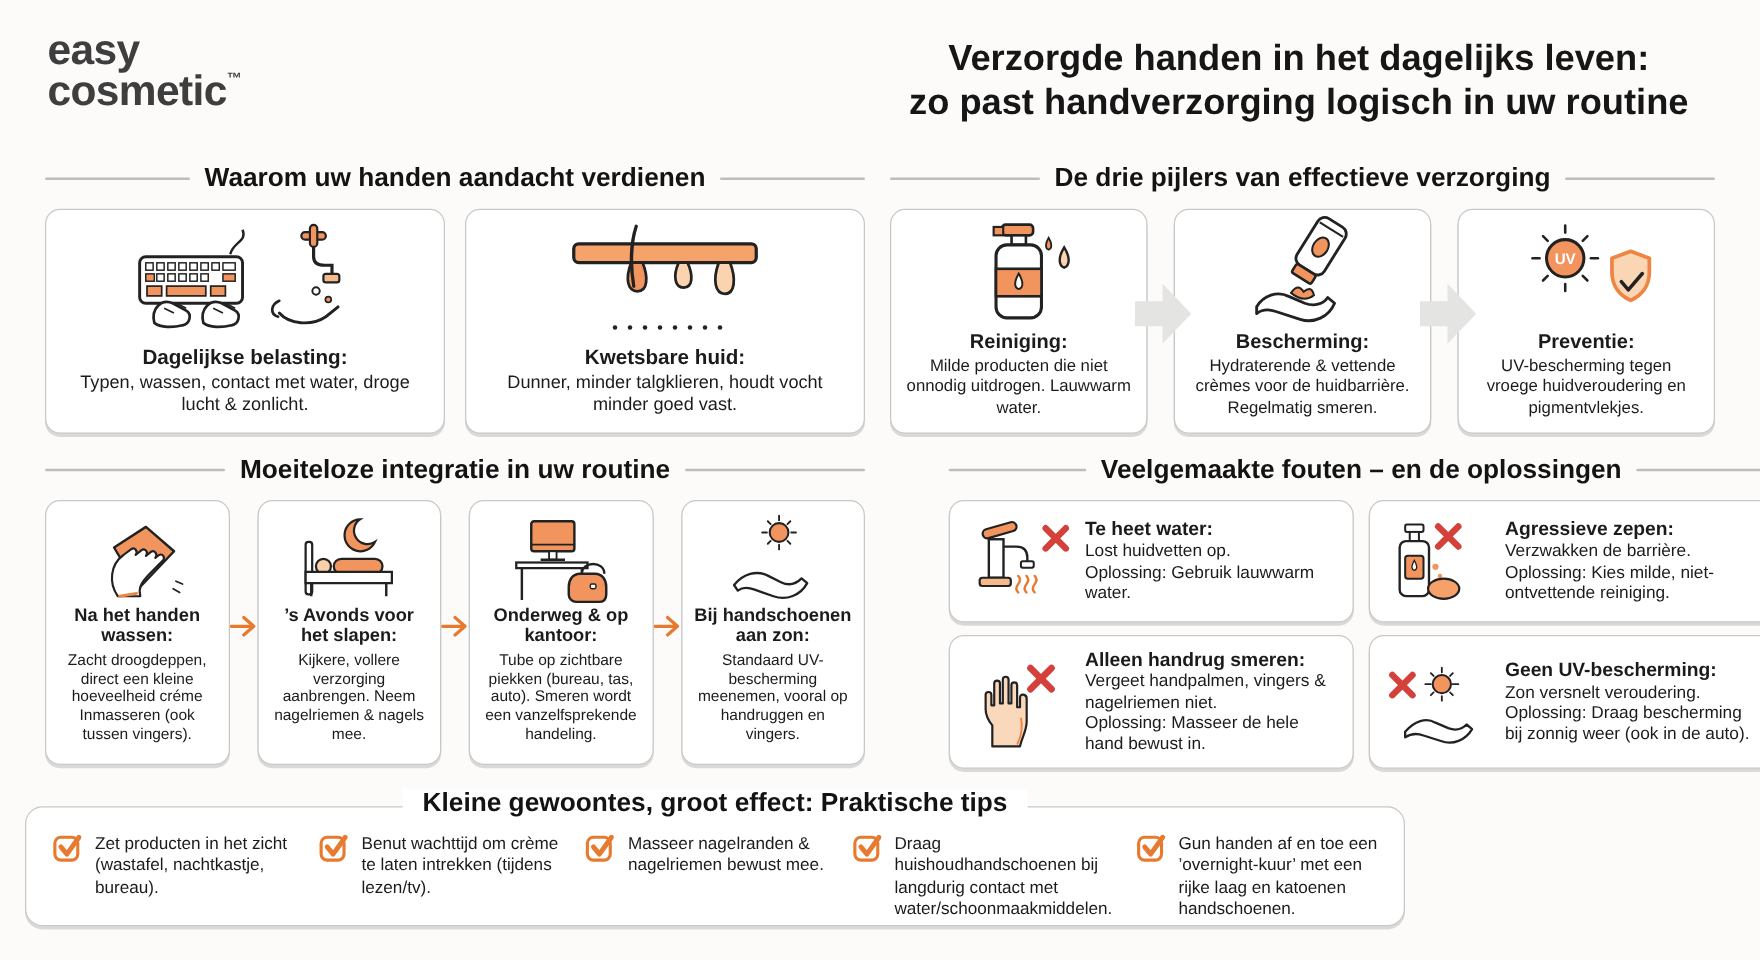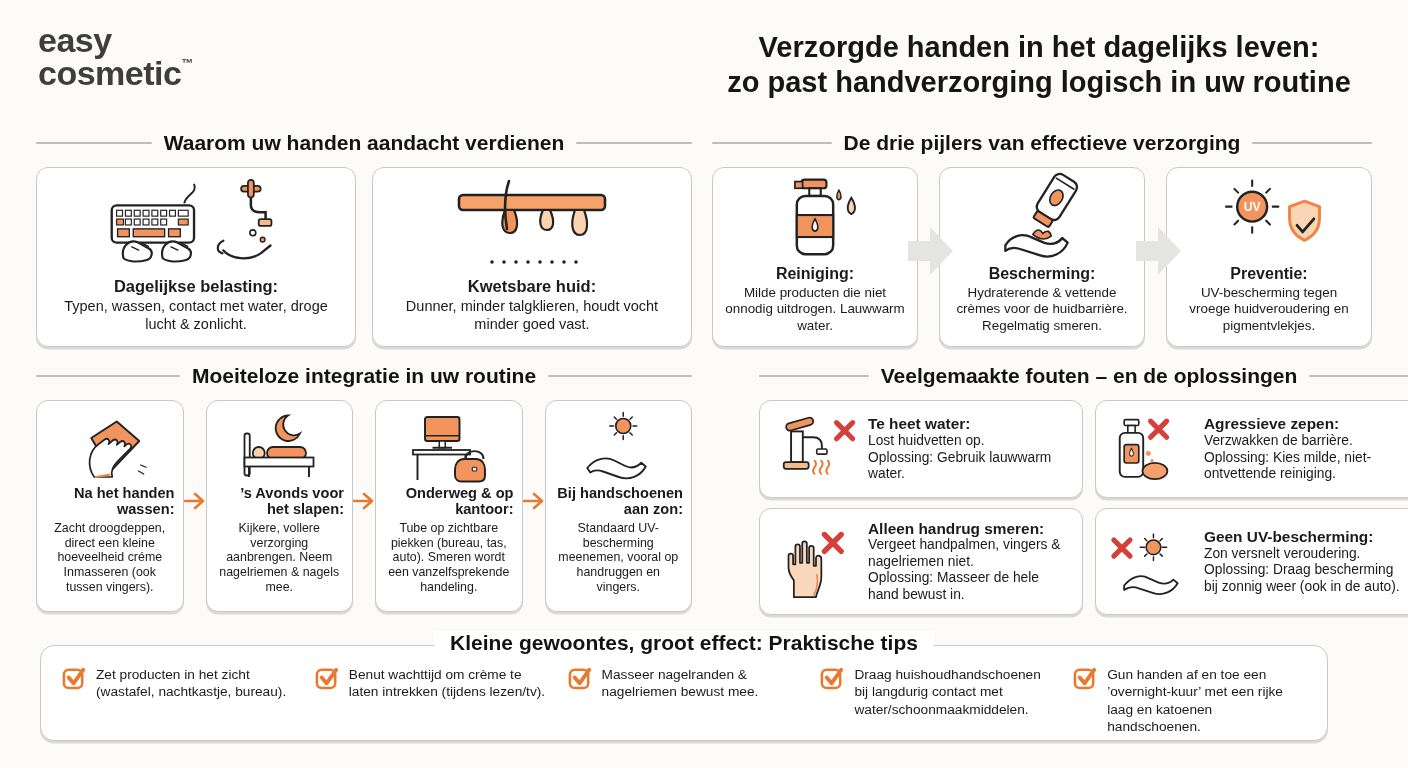--- a/index.html
+++ b/index.html
@@ -31,21 +31,21 @@
   .pillar-wrap{position:relative;display:flex;justify-content:space-between;height:180px;}
   .pillar-wrap .card{width:206px;}
   .pcard h3{font-size:16px;}
   .pcard p{font-size:13.4px;line-height:1.22;}
   .chev{position:absolute;top:58px;z-index:3;}
   
   .routine-wrap{display:flex;justify-content:space-between;height:212px;}
   .routine-wrap .card{width:149px;}
   .rcard{padding:8px 8px 10px;}
   .rcard .iconbox{flex:none;height:76px;}
-  .rcard h3{font-size:14.6px;line-height:1.12;text-align:right;}
+  .rcard h3{font-size:14.6px;line-height:1.12;}
   .rcard p{font-size:12.4px;line-height:1.2;margin-top:3px;}
   .r-arrow{align-self:center;margin-top:-6px;flex-shrink:0;}
   
   .mist-grid{display:grid;grid-template-columns:1fr 1fr;grid-template-rows:98px 107px;gap:10px 12px;}
   .mcard{display:flex;align-items:center;gap:8px;padding:6px 12px;}
   .mcard .iconbox{width:88px;flex-shrink:0;display:flex;justify-content:center;align-items:center;}
   .mcard .txt h3{font-size:15.4px;font-weight:700;margin:0;line-height:1.15;}
   .mcard .txt p{font-size:13.8px;margin:0;line-height:1.2;}
   .sol{}
   
@@ -389,21 +389,21 @@
       </span>
       <div class="txt">
         <h3>Geen UV-bescherming:</h3>
         <p>Zon versnelt veroudering.</p>
         <p><span class="sol">Oplossing:</span> <span>Draag bescherming bij zonnig weer (ook in de auto).</span></p>
       </div>
     </div>
   </div>
 </div>
 
-<div class="tips" style="left:40px;top:645px;width:1288px;height:96px;">
+<div class="tips" style="left:20px;top:645px;width:1104px;height:96px;">
   <div class="tips-title">Kleine gewoontes, groot effect: Praktische tips</div>
   <div class="tips-row">
     <div class="tip">
       <span class="cb">
         <svg width="27" height="27" viewBox="0 0 28 28">
             <rect x="3" y="6" width="19" height="19" rx="5" fill="#fff" stroke="#E87A2F" stroke-width="2.6"></rect>
             <path d="M8 14 l5 6 L23 6" fill="none" stroke="#E87A2F" stroke-width="4" stroke-linecap="round" stroke-linejoin="round"></path>
           </svg>
       </span>
       <span>Zet producten in het zicht (wastafel, nachtkastje, bureau).</span>

